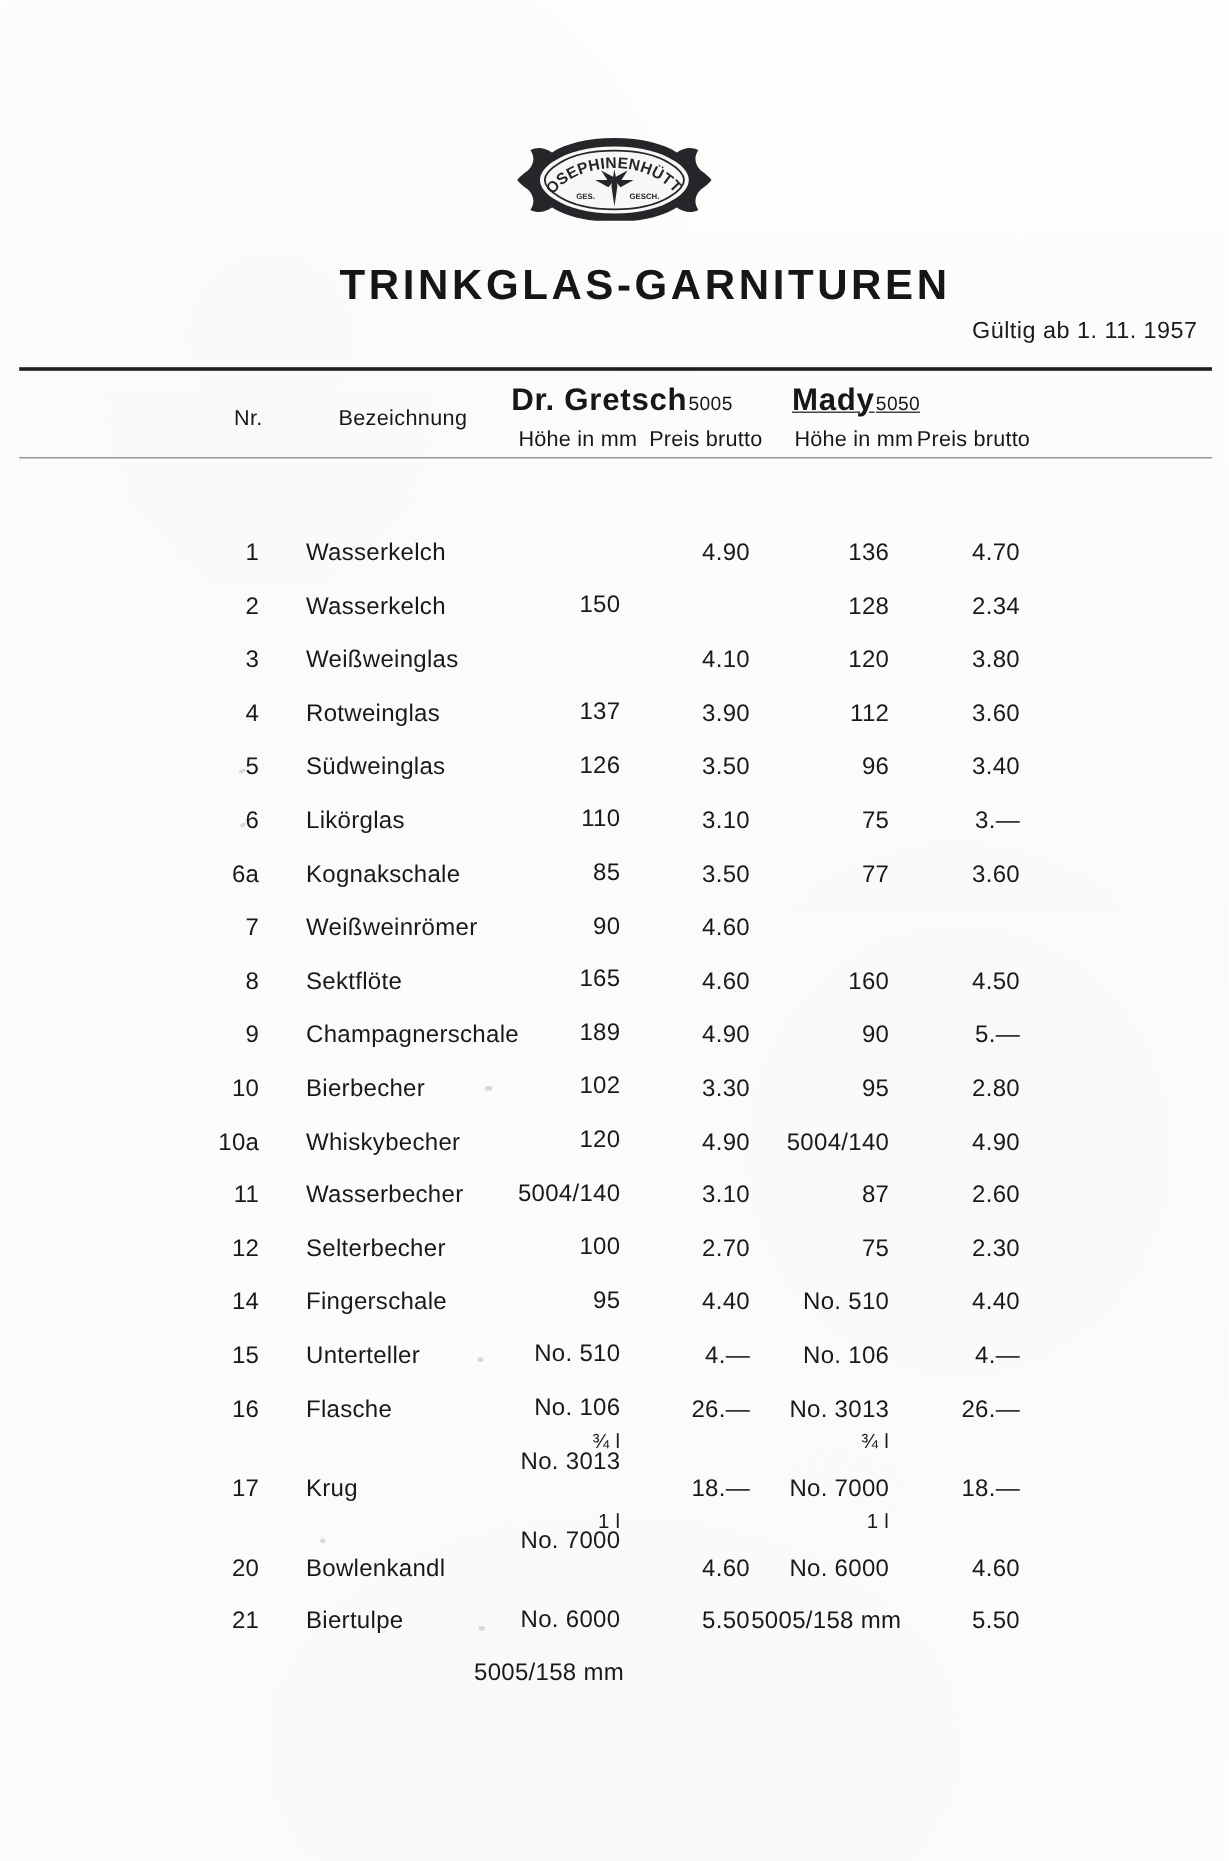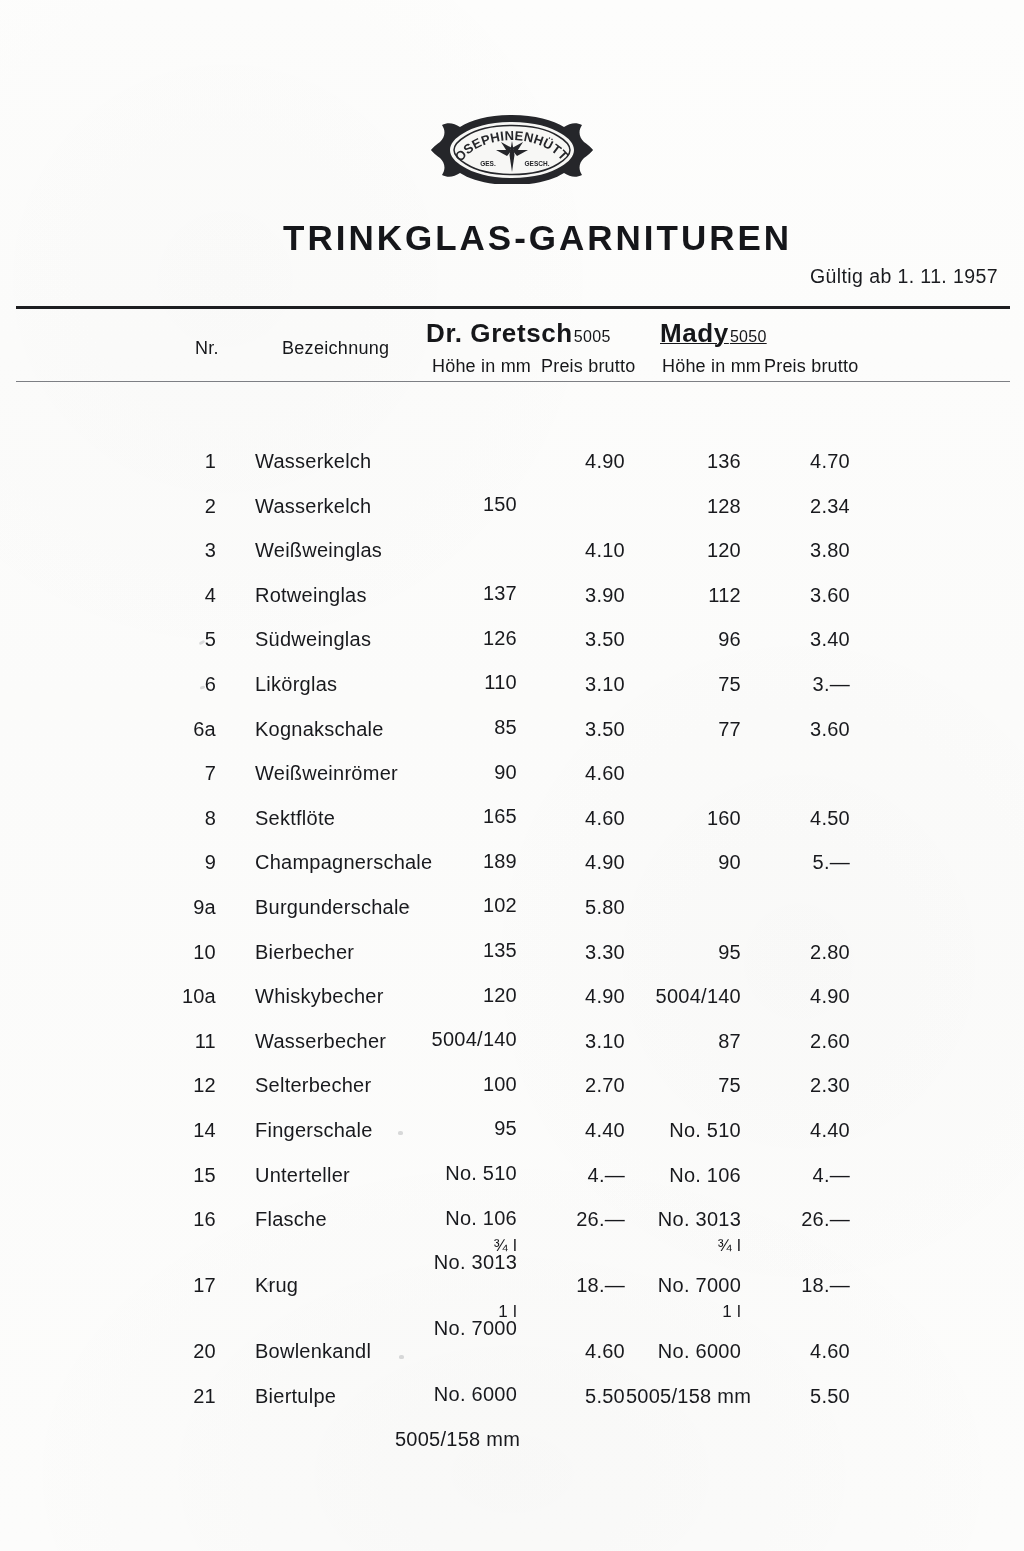--- a/index.html
+++ b/index.html
@@ -399,28 +399,20 @@
       </div>
       <div class="row">
         <div class="c-nr">9</div>
         <div class="c-bez">Champagnerschale</div>
         <div class="c-h1">102</div>
         <div class="c-p1">4.90</div>
         <div class="c-h2">90</div>
         <div class="c-p2">5.—</div>
       </div>
       <div class="row">
-        <div class="c-nr">9a</div>
-        <div class="c-bez">Burgunderschale</div>
-        <div class="c-h1">135</div>
-        <div class="c-p1">5.80</div>
-        <div class="c-h2"></div>
-        <div class="c-p2"></div>
-      </div>
-      <div class="row">
         <div class="c-nr">10</div>
         <div class="c-bez">Bierbecher</div>
         <div class="c-h1">120</div>
         <div class="c-p1">3.30</div>
         <div class="c-h2">95</div>
         <div class="c-p2">2.80</div>
       </div>
       <div class="row">
         <div class="c-nr">10a</div>
         <div class="c-bez">Whiskybecher</div>

